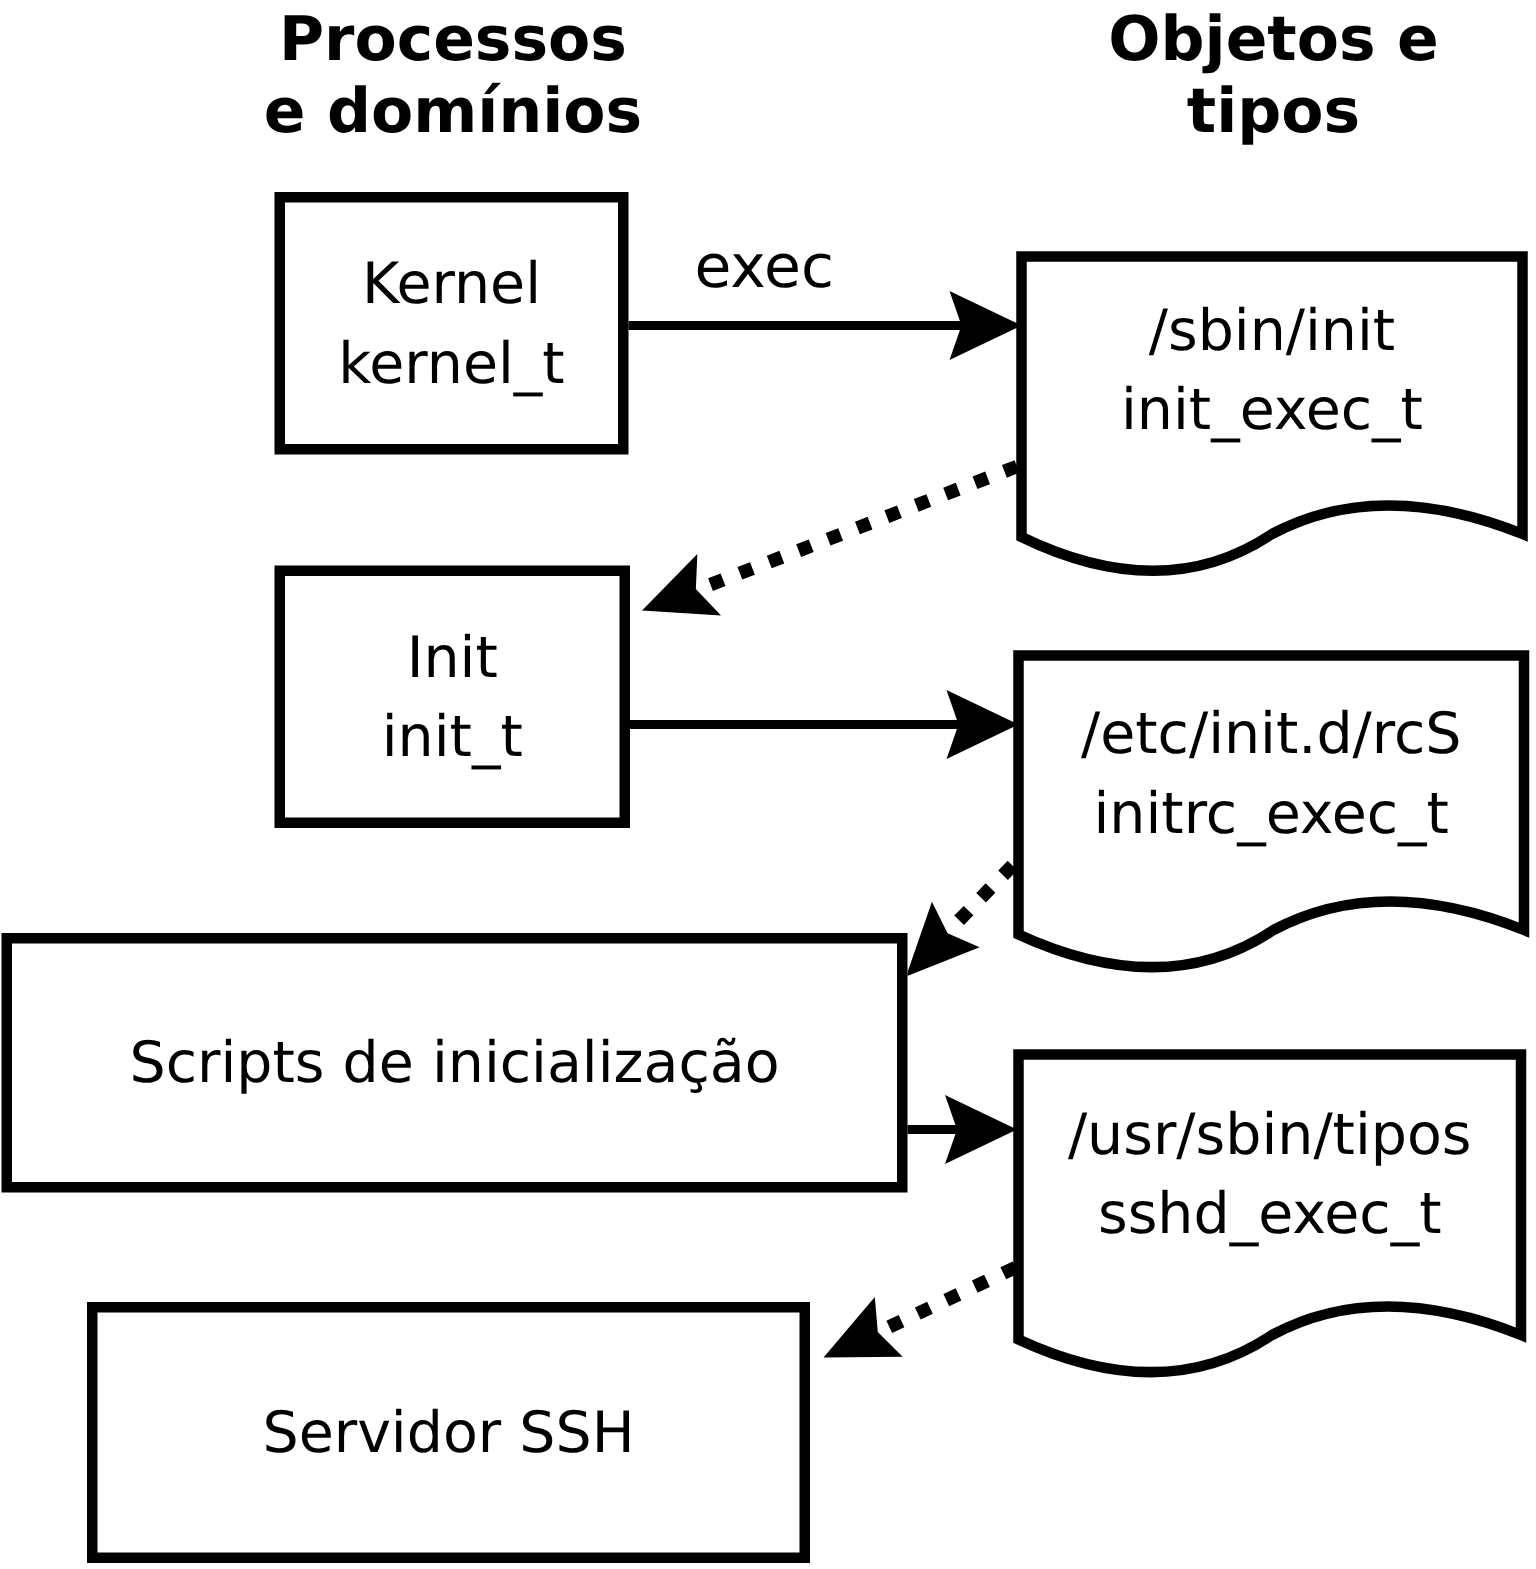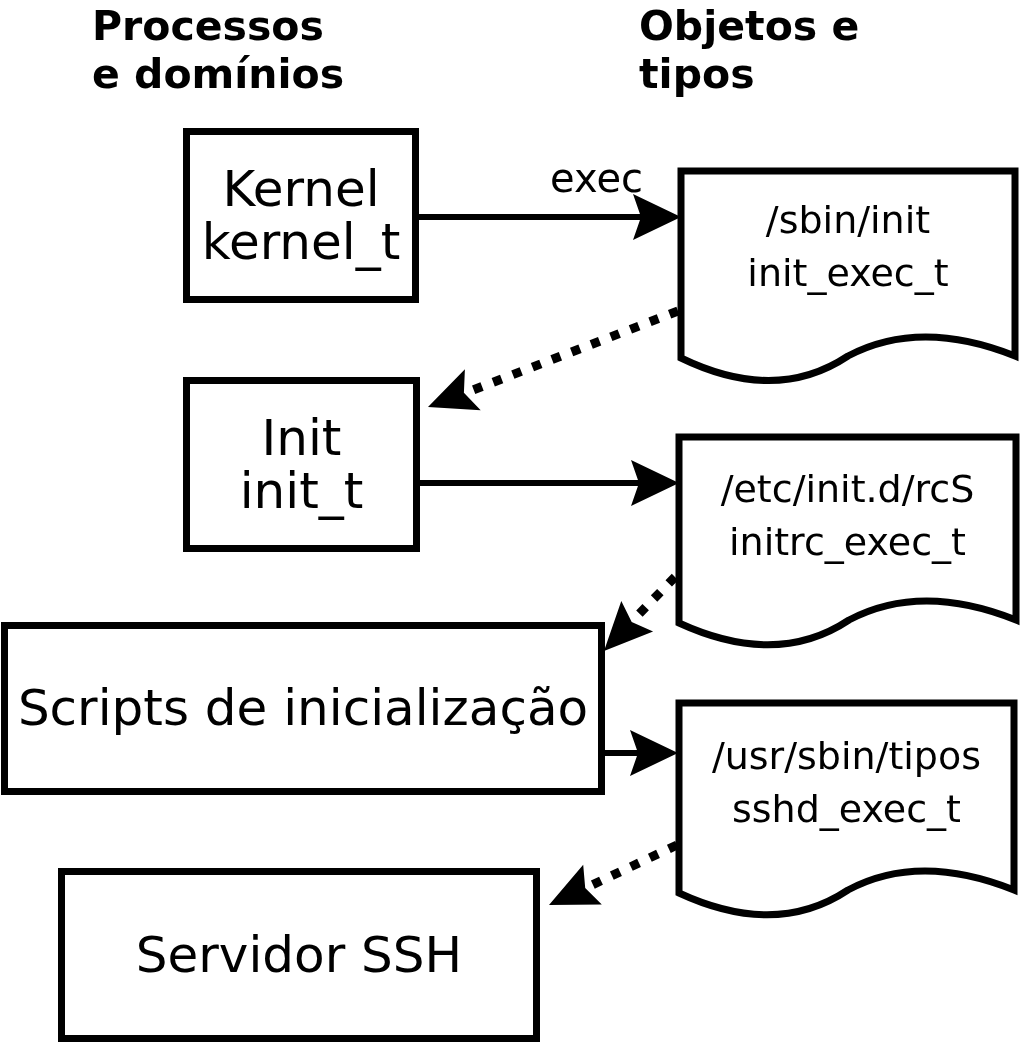--- a/index.html
+++ b/index.html
@@ -17,39 +17,39 @@
     overflow: hidden;
   }
   .layer-svg {
     position: absolute;
     left: 0;
     top: 0;
   }
   .heading {
     position: absolute;
     width: 420px;
-    text-align: left;
+    text-align: center;
     font-weight: bold;
     font-size: 41px;
     line-height: 48px;
     white-space: nowrap;
   }
   .heading-left  { left: 92px;  top: 2px; }
   .heading-right { left: 639px; top: 2px; }
   .pbox {
     position: absolute;
     box-sizing: border-box;
     border: 7px solid #000000;
     background: #ffffff;
     display: flex;
     flex-direction: column;
     align-items: center;
     justify-content: center;
     text-align: center;
-    font-size: 50px;
+    font-size: 38px;
     line-height: 53px;
     white-space: nowrap;
   }
   .pbox-kernel { left: 183px; top: 128px; width: 236px; height: 175px; }
   .pbox-init   { left: 183px; top: 377px; width: 237px; height: 175px; }
   .pbox-initrc { left: 1px;   top: 622px; width: 604px; height: 173px; gap: 10px; }
   .pbox-sshd   { left: 58px;  top: 868px; width: 482px; height: 174px; }
   .doc-label {
     position: absolute;
     display: flex;
@@ -62,21 +62,21 @@
     white-space: nowrap;
   }
   .doc-label-1 { left: 681px; top: 171px; width: 334px; height: 152px; }
   .doc-label-2 { left: 679px; top: 437px; width: 337px; height: 157px; }
   .doc-label-3 { left: 679px; top: 703px; width: 335px; height: 160px; }
   .exec-label {
     position: absolute;
     left: 463px;
     top: 154px;
     width: 180px;
-    text-align: right;
+    text-align: left;
     font-size: 40px;
     line-height: 48px;
   }
   .shape-doc {
     fill: #ffffff;
     stroke: #000000;
     stroke-width: 7;
   }
   .arrow-line {
     stroke: #000000;

